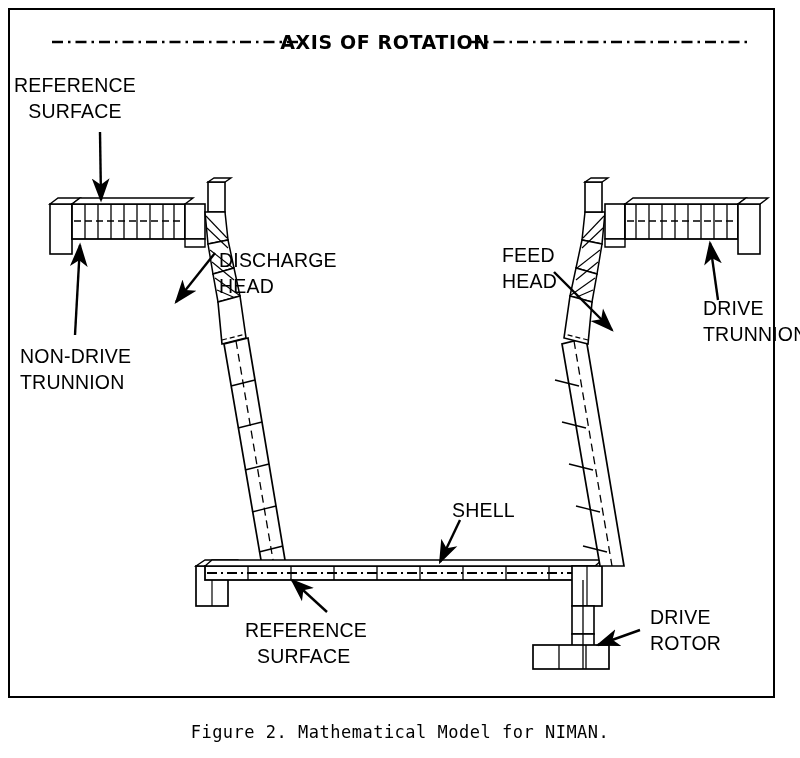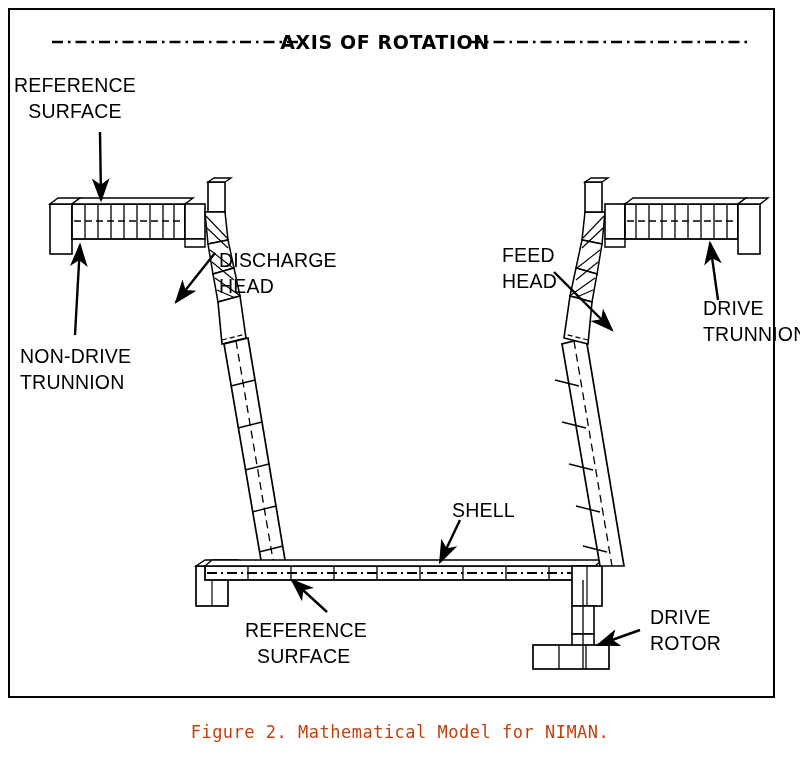--- a/index.html
+++ b/index.html
@@ -3,21 +3,21 @@
 <meta charset="utf-8">
 <style>
   html,body{margin:0;padding:0;background:#ffffff;}
   body{width:800px;height:758px;position:relative;overflow:hidden;
        font-family:"Liberation Sans",sans-serif;color:#000;}
   #figure-frame{position:absolute;left:8px;top:8px;width:767px;height:690px;
        border:2px solid #000;box-sizing:border-box;background:#fff;}
   #diagram-svg{position:absolute;left:0;top:0;width:800px;height:758px;}
   .cap{position:absolute;left:0;top:722px;width:800px;text-align:center;
        font-family:"DejaVu Sans Mono","Liberation Mono",monospace;
-       font-size:17px;letter-spacing:0.5px;color:#c2410c;}
+       font-size:17px;letter-spacing:0.5px;color:#000000;}
   text{font-family:"Liberation Sans",sans-serif;fill:#000;}
   .lbl{font-size:19.5px;letter-spacing:0.2px;}
   .axislbl{font-family:"DejaVu Sans","Liberation Sans",sans-serif;
        font-size:19px;font-weight:bold;letter-spacing:0.6px;}
 </style>
 </head>
 <body>
 
 <div id="figure-frame"></div>
 

